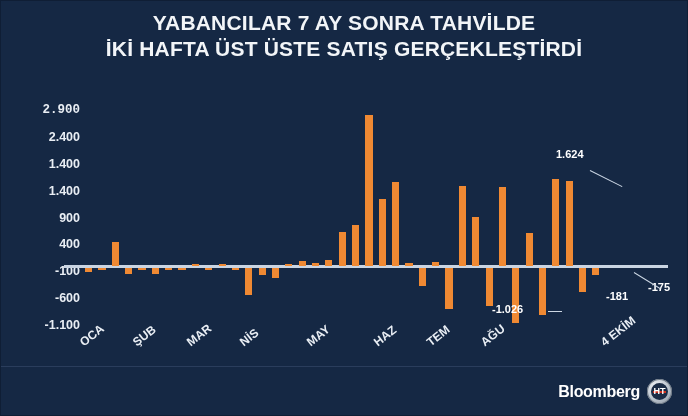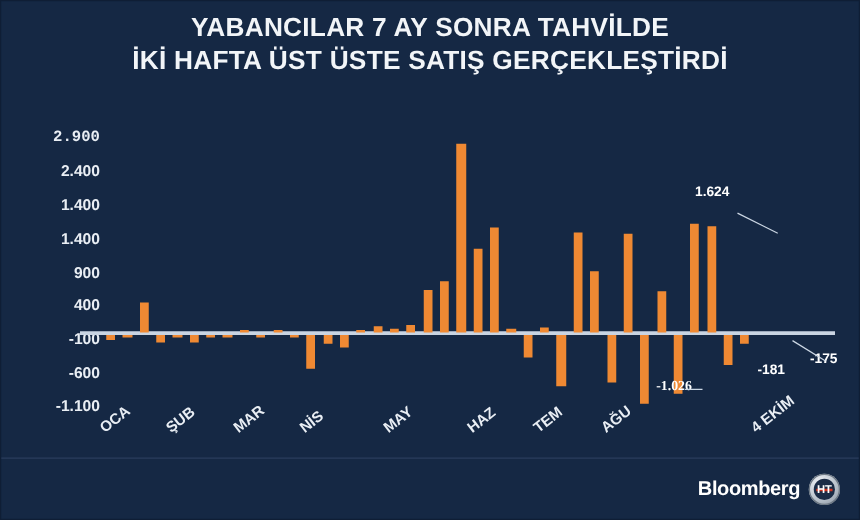--- a/index.html
+++ b/index.html
@@ -180,18 +180,18 @@
       <span class="ht-inner">
         <span class="bar-red"></span>
         <span class="ht-text">HT</span>
       </span>
     </span>
   </div>
 
   <div class="edge"></div>
 <div class="annot" style="left: 556px; top: 148px;">1.624</div>
     <div class="leader" style="left: 590px; top: 170px; width: 35.7771px; transform: rotate(26.5651deg);"></div>
-    <div class="annot" style="left: 525px; top: 303px; font-family: Liberation Serif, serif;">-1.026</div>
+    <div class="annot" style="left: 492px; top: 303px;">-1.026</div>
     <div class="leader" style="left: 548px; top: 311px; width: 14px; transform: rotate(0deg);"></div>
     <div class="annot" style="left: 606px; top: 290px;">-181</div>
     <div class="annot" style="left: 648px; top: 281px;">-175</div>
     <div class="leader" style="left: 634px; top: 272px; width: 30.5287px; transform: rotate(31.6075deg);"></div>
   </div>
 
 </body></html>

